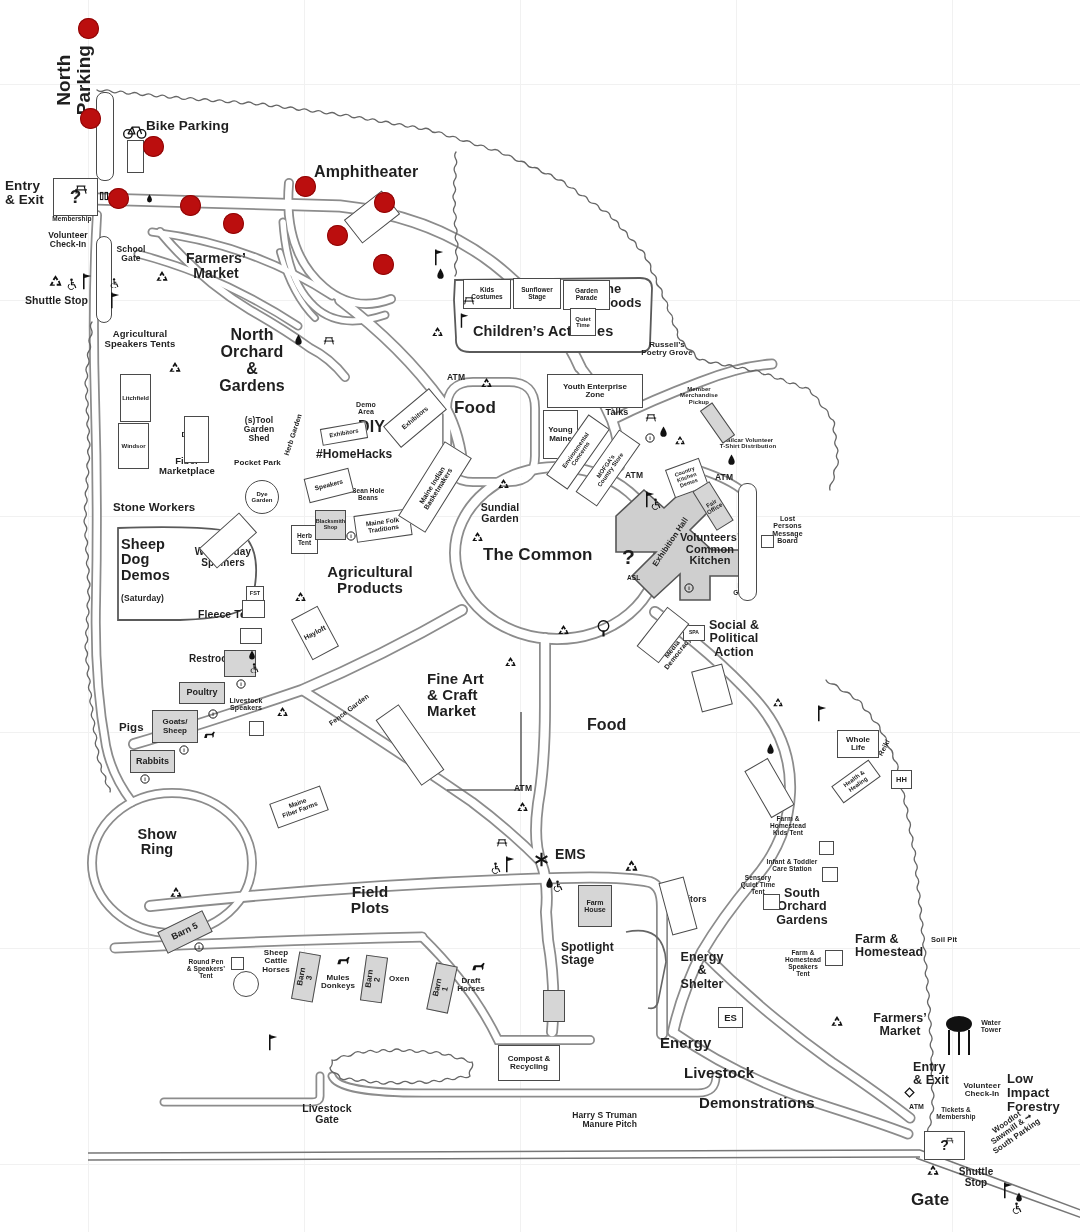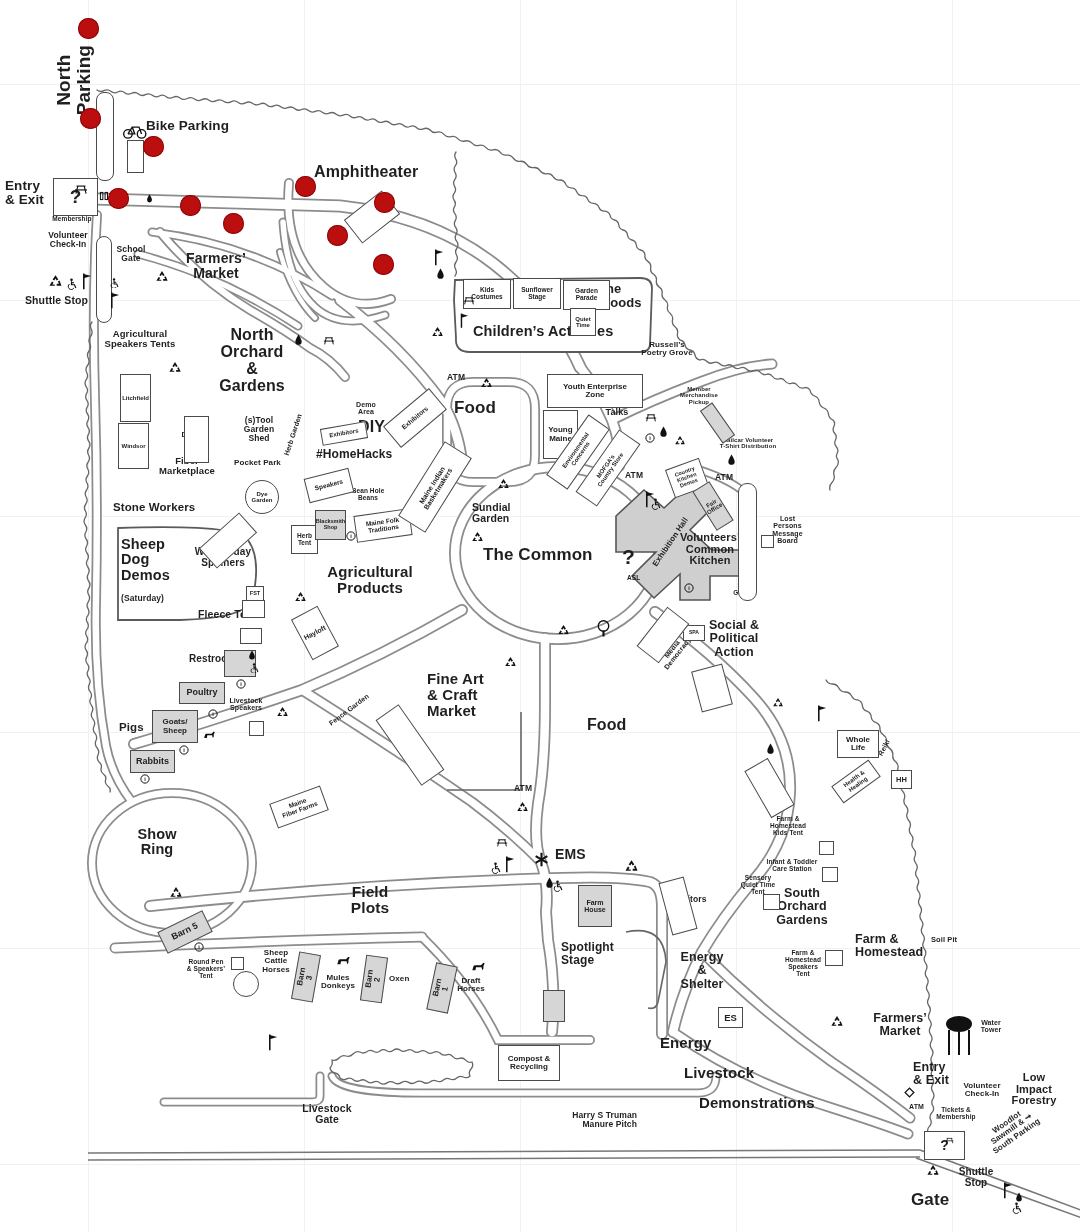--- a/index.html
+++ b/index.html
@@ -137,21 +137,21 @@
 Area</div>
     <div class="lbl" style="left: 358px; top: 419px; font-size: 16px;">DIY</div>
     <div class="lbl" style="left: 316px; top: 448px; font-size: 12px;">#HomeHacks</div>
     <div class="lbl" style="left: 346px; top: 488px; font-size: 6.5px; width: 44px; text-align: center;">Bean Hole
 Beans</div>
     <div class="lbl" style="left: 447px; top: 373px; font-size: 8.5px;">ATM</div>
     <div class="lbl" style="left: 454px; top: 399px; font-size: 17px;">Food</div>
     <div class="lbl" style="left: 590px; top: 389px; font-size: 9px; width: 54px; text-align: center;">Yoga &amp;
 Railcar
 Talks</div>
-    <div class="lbl" style="left: 472px; top: 502px; font-size: 10.5px; width: 56px; text-align: left;">Sundial
+    <div class="lbl" style="left: 472px; top: 502px; font-size: 10.5px; width: 56px; text-align: center;">Sundial
 Garden</div>
     <div class="lbl" style="left: 483px; top: 546px; font-size: 17px;">The Common</div>
     <div class="lbl" style="left: 674px; top: 386px; font-size: 6px; width: 50px; text-align: center;">Member
 Merchandise
 Pickup</div>
     <div class="lbl" style="left: 704px; top: 437px; font-size: 6px; width: 88px; text-align: center;">Railcar Volunteer
 T-Shirt Distribution</div>
     <div class="lbl" style="left: 625px; top: 471px; font-size: 8.5px;">ATM</div>
     <div class="lbl" style="left: 715px; top: 473px; font-size: 8.5px;">ATM</div>
     <div class="lbl" style="left: 664px; top: 532px; font-size: 11px; width: 92px; text-align: center;">Volunteers’
@@ -235,21 +235,21 @@
 Market</div>
     <div class="lbl" style="left: 974px; top: 1019px; font-size: 7px; width: 34px; text-align: center;">Water
 Tower</div>
     <div class="lbl" style="left: 913px; top: 1061px; font-size: 12.5px;">Entry
 &amp; Exit</div>
     <div class="lbl" style="left: 957px; top: 1082px; font-size: 8px; width: 50px; text-align: center;">Volunteer
 Check-In</div>
     <div class="lbl" style="left: 909px; top: 1103px; font-size: 7px;">ATM</div>
     <div class="lbl" style="left: 929px; top: 1107px; font-size: 6.5px; width: 54px; text-align: center;">Tickets &amp;
 Membership</div>
-    <div class="lbl" style="left: 1007px; top: 1072px; font-size: 11px; width: 54px; text-align: center;">Low
+    <div class="lbl" style="left: 1007px; top: 1072px; font-size: 13px; width: 54px; text-align: left;">Low
 Impact
 Forestry</div>
     <div class="lbl" style="left: 974px; top: 1117px; font-size: 8px; width: 76px; text-align: center; transform: rotate(-35deg);">Woodlot
 Sawmill &amp; ⇝
 South Parking</div>
     <div class="lbl" style="left: 949px; top: 1167px; font-size: 10px; width: 54px; text-align: center;">Shuttle
 Stop</div>
     <div class="lbl" style="left: 911px; top: 1191px; font-size: 17px;">Gate</div>
     <div class="lbl" style="left: 295px; top: 1103px; font-size: 10.5px; width: 64px; text-align: center;">Livestock
 Gate</div>

